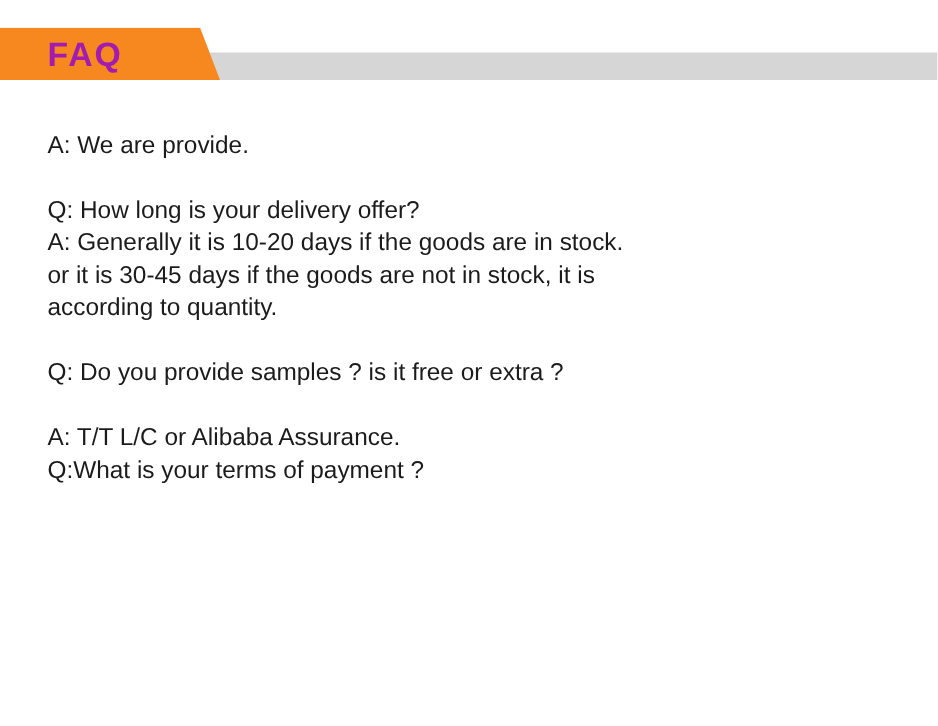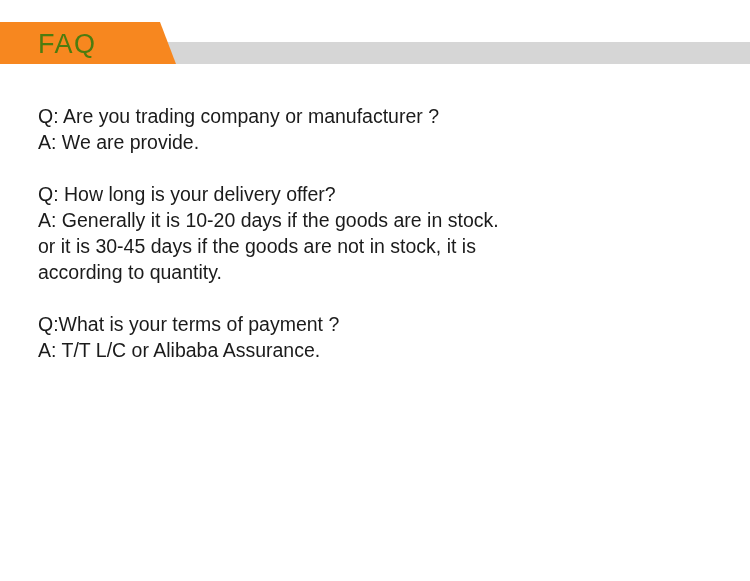--- a/index.html
+++ b/index.html
@@ -43,22 +43,22 @@
     width: 176px;
     height: 42px;
     background: #f7871f;
     clip-path: polygon(0 0, 160px 0, 176px 100%, 0 100%);
   }
   .faq-title {
     position: absolute;
     left: 38px;
     top: 28px;
     font-size: 27px;
-    font-weight: normal;
-    color: #4d7c0f;
+    font-weight: bold;
+    color: #a21caf;
     letter-spacing: 1.5px;
     line-height: 32px;
     white-space: nowrap;
   }
 
   
   .faq-body {
     position: absolute;
     left: 38px;
     top: 103px;
@@ -85,34 +85,34 @@
 
   <div class="header-band">
     <div class="gray-bar"></div>
     <div class="orange-tab"></div>
     <div class="faq-title">FAQ</div>
   </div>
 
   <div class="faq-body">
 
     <div class="qa-block">
-      <div class="qa-line">Q: Are you trading company or manufacturer ?</div>
       <div class="qa-line">A: We are provide.</div>
     </div>
 
     <div class="qa-block">
       <div class="qa-line">Q: How long is your delivery offer?</div>
       <div class="qa-line">A: Generally it is 10-20 days if the goods are in stock.
 or it is 30-45 days if the goods are not in stock, it is
 according to quantity.</div>
     </div>
 
     <div class="qa-block">
+      <div class="qa-line">Q: Do you provide samples ? is it free or extra ?</div>
     </div>
 
     <div class="qa-block">
+      <div class="qa-line">A: T/T L/C or Alibaba Assurance.</div>
       <div class="qa-line">Q:What is your terms of payment ?</div>
-      <div class="qa-line">A: T/T L/C or Alibaba Assurance.</div>
     </div>
 
   </div>
 
 </div>
 
 </body></html>

